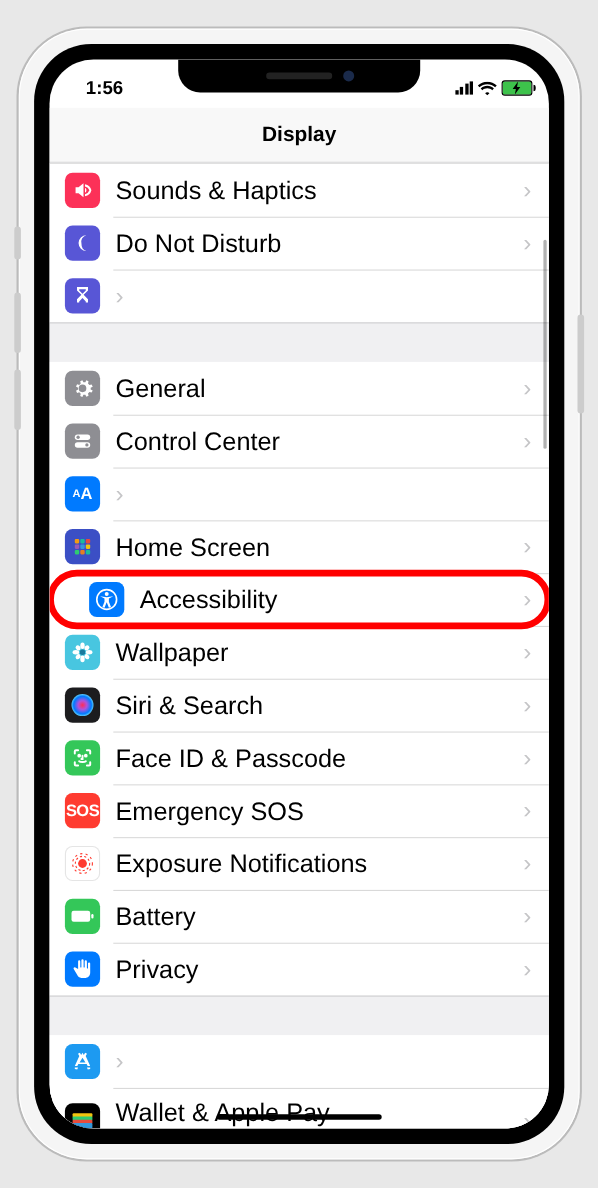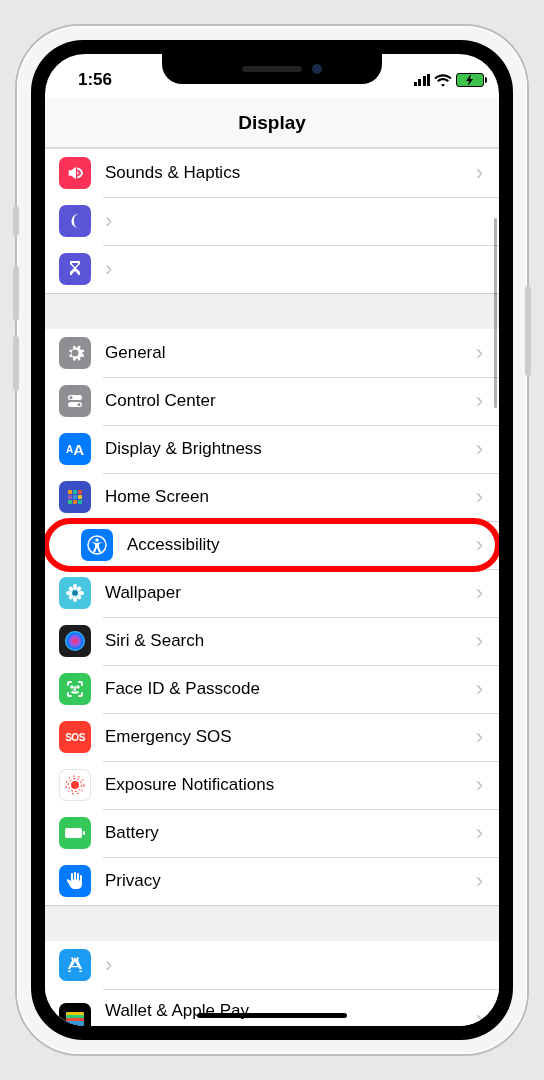--- a/index.html
+++ b/index.html
@@ -123,21 +123,21 @@
       content:'';
       position:absolute; left:58px; right:0; bottom:0; height:0.5px; background:rgba(0,0,0,0.15);
     }
     .group .row:last-child::after{ left:0; }
     .icon-box {
       width: 32px; height: 32px; border-radius: 7px; display:flex; align-items:center; justify-content:center;
       margin-right: 14px; color:#fff; font-size: 18px;
       flex-shrink:0;
     }
     .label {
-      flex: 1; font-size: 17px; color: #000; font-weight: 400;
+      flex: 1; font-size: 23px; color: #000; font-weight: 400;
     }
     .chevron {
       color: #c5c5c7; font-size: 22px; font-weight:300;
     }
     .highlight-ring {
       position:absolute;
       border: 6px solid #ff0000;
       border-radius: 28px;
       pointer-events:none;
       z-index:5;
@@ -221,20 +221,21 @@
             </div>
             <div class="label">Sounds &amp; Haptics</div>
             <div class="chevron">›</div>
           </div>
           <div class="row">
             <div class="icon-box ic-purple">
               <svg width="18" height="18" viewBox="0 0 20 20" fill="#fff">
                   <path d="M14 2a8 8 0 100 16 7 7 0 01-5-7 7 7 0 015-9z"></path>
                 </svg>
             </div>
+            <div class="label">Do Not Disturb</div>
             <div class="chevron">›</div>
           </div>
           <div class="row">
             <div class="icon-box ic-purple2">
               <svg width="16" height="18" viewBox="0 0 16 18" fill="#fff">
                   <path d="M3 1h10v3l-4 4 4 4v3H3v-3l4-4-4-4V1zm2 2v1l3 3 3-3V3H5zm0 12h6v-1l-3-3-3 3v1z"></path>
                 </svg>
             </div>
             <div class="chevron">›</div>
           </div>
@@ -262,21 +263,20 @@
                 </svg>
             </div>
             <div class="label">Control Center</div>
             <div class="chevron">›</div>
           </div>
           <div class="row">
             <div class="icon-box ic-bluea">
               <span style="font-size:10px;font-weight:700;color:#fff;">A</span>
                 <span style="font-size:15px;font-weight:700;color:#fff;">A</span>
             </div>
-            <div class="label">Display &amp; Brightness</div>
             <div class="chevron">›</div>
           </div>
           <div class="row">
             <div class="icon-box ic-grid">
               <svg width="20" height="20" viewBox="0 0 20 20">
                   <rect x="3" y="3" width="4" height="4" rx="1" fill="#f39c12"></rect>
                   <rect x="8" y="3" width="4" height="4" rx="1" fill="#1abc9c"></rect>
                   <rect x="13" y="3" width="4" height="4" rx="1" fill="#e74c3c"></rect>
                   <rect x="3" y="8" width="4" height="4" rx="1" fill="#9b59b6"></rect>
                   <rect x="8" y="8" width="4" height="4" rx="1" fill="#3498db"></rect>
@@ -342,21 +342,21 @@
                   <circle cx="7" cy="8" r=".8" fill="#fff"></circle>
                   <circle cx="13" cy="8" r=".8" fill="#fff"></circle>
                   <path d="M10 8v3h-1M7 13c1 1 5 1 6 0"></path>
                 </svg>
             </div>
             <div class="label">Face ID &amp; Passcode</div>
             <div class="chevron">›</div>
           </div>
           <div class="row">
             <div class="icon-box ic-sos">
-              <span style="font-size:10px;font-weight:800;color:#fff;letter-spacing:-0.5px;">SOS</span>
+              <span style="font-size:15px;font-weight:800;color:#fff;letter-spacing:-0.5px;">SOS</span>
             </div>
             <div class="label">Emergency SOS</div>
             <div class="chevron">›</div>
           </div>
           <div class="row">
             <div class="icon-box ic-exp">
               <svg width="24" height="24" viewBox="0 0 24 24">
                   <circle cx="12" cy="12" r="4" fill="#ff3b30"></circle>
                   <circle cx="12" cy="12" r="6.5" fill="none" stroke="#ff3b30" stroke-width="1" stroke-dasharray="2 2"></circle>
                   <circle cx="12" cy="12" r="9" fill="none" stroke="#ff3b30" stroke-width="1" stroke-dasharray="2 3"></circle>

